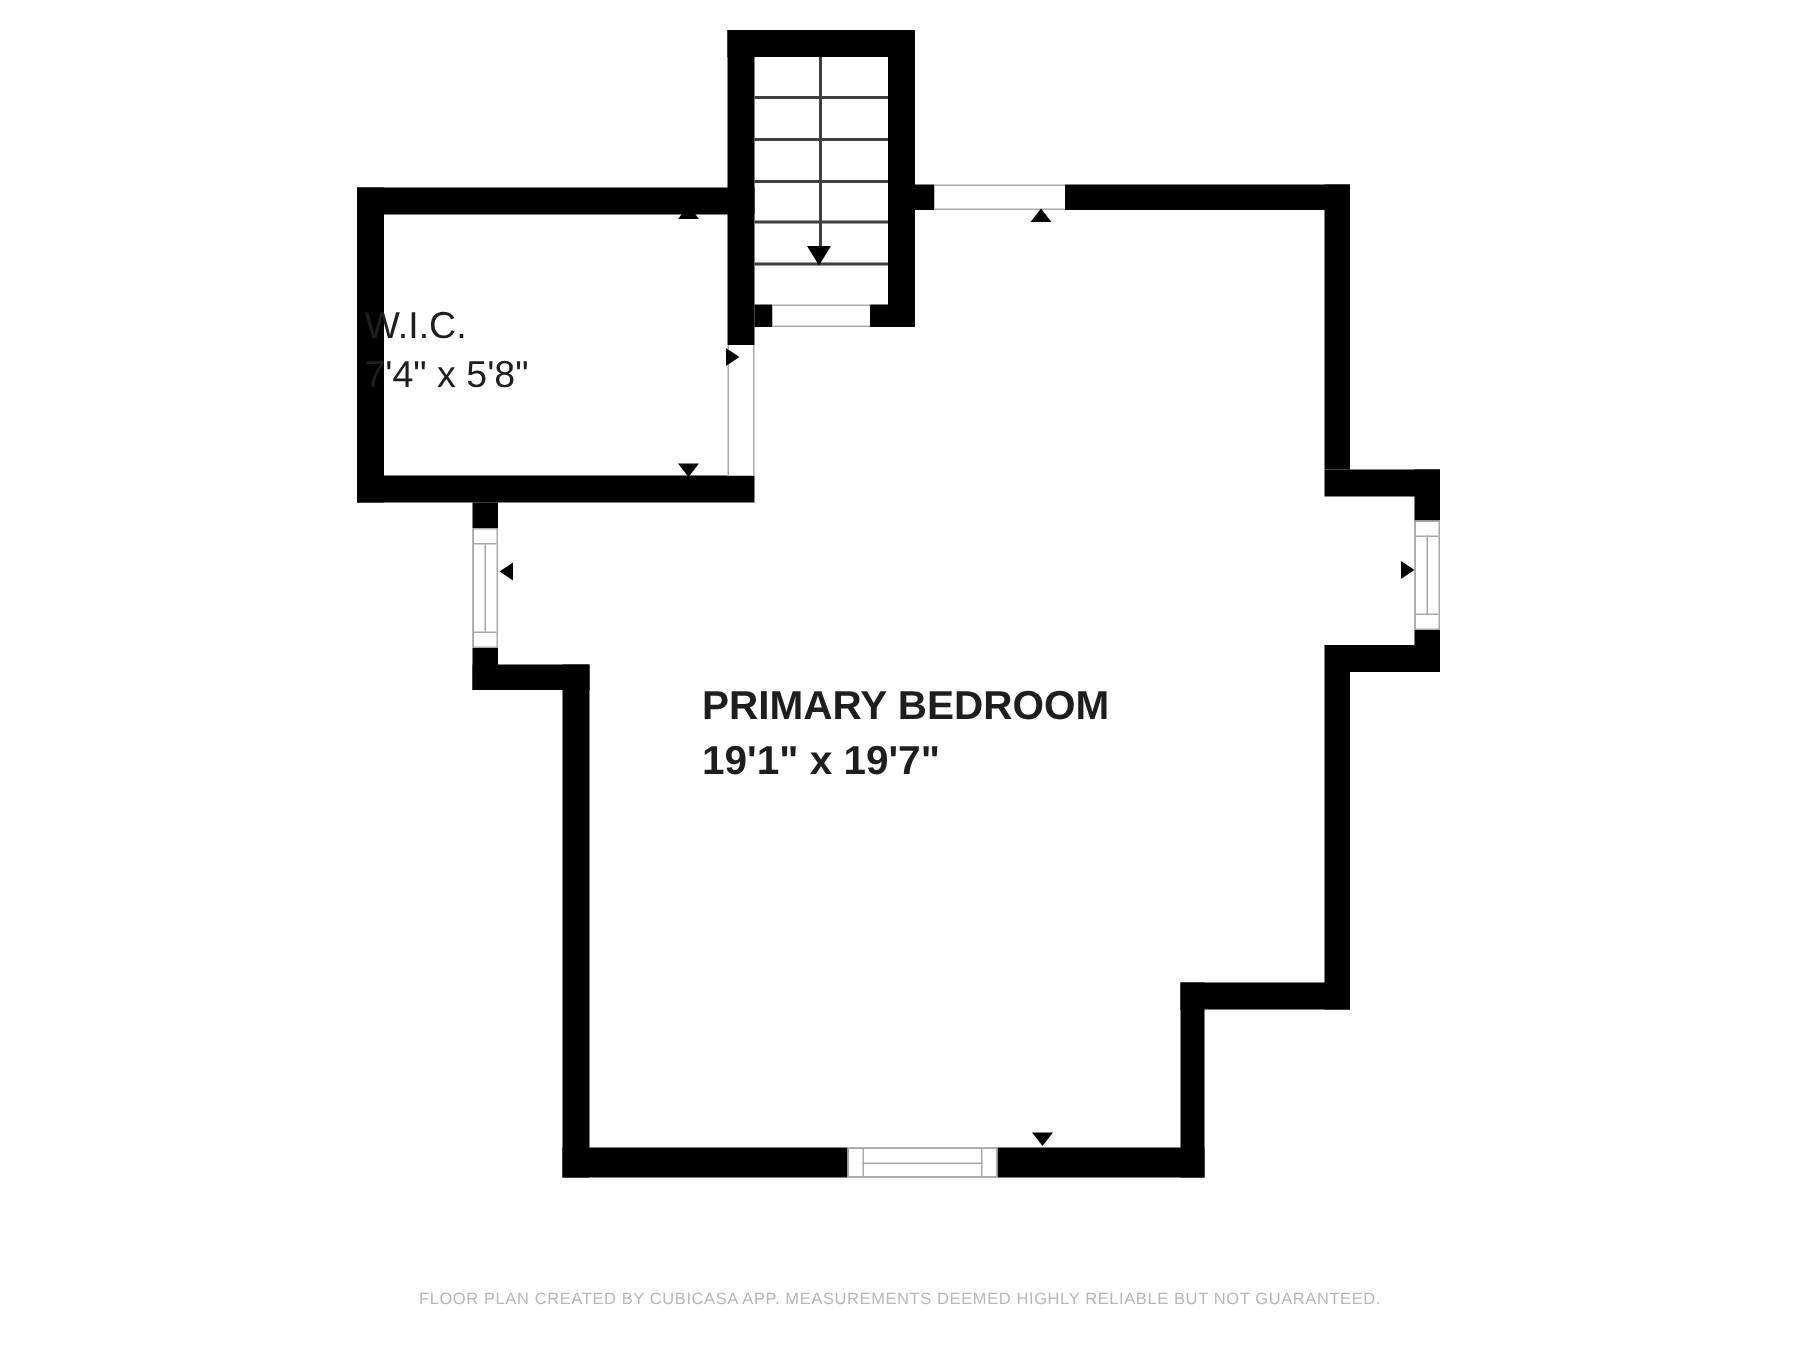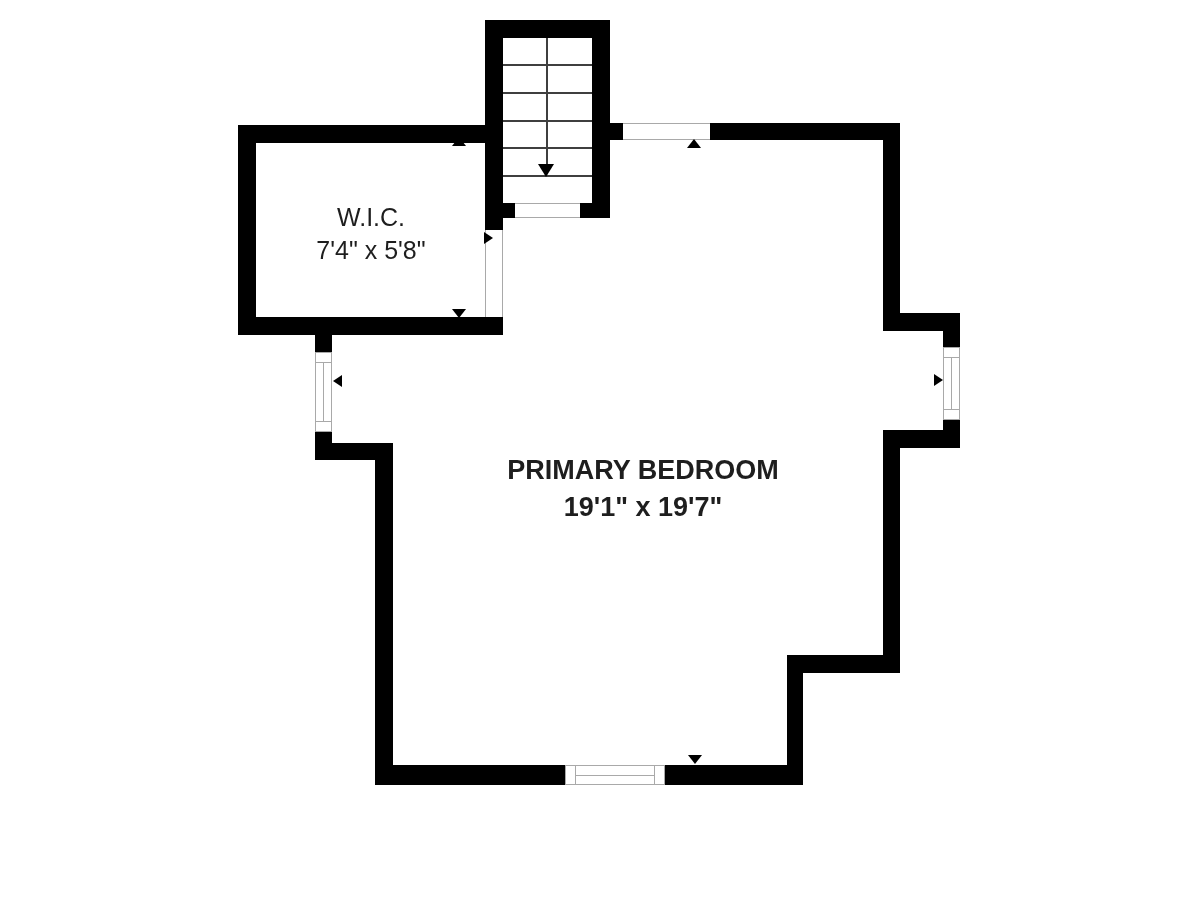--- a/index.html
+++ b/index.html
@@ -25,21 +25,21 @@
   .stair-arrowhead { position: absolute; width: 0; height: 0;
     border-left: 8px solid transparent; border-right: 8px solid transparent;
     border-top: 13px solid var(--wall, #000); }
   
   .arr { position: absolute; width: 0; height: 0; }
   .arr-left  { border-top: 6px solid transparent; border-bottom: 6px solid transparent; border-right: 9px solid var(--wall, #000); }
   .arr-right { border-top: 6px solid transparent; border-bottom: 6px solid transparent; border-left: 9px solid var(--wall, #000); }
   .arr-up    { border-left: 7px solid transparent; border-right: 7px solid transparent; border-bottom: 9px solid var(--wall, #000); }
   .arr-down  { border-left: 7px solid transparent; border-right: 7px solid transparent; border-top: 9px solid var(--wall, #000); }
   
-  .room-label-block { position: absolute; text-align: center; color: var(--label, #1e1e1e); }
+  .room-label-block { position: absolute; text-align: left; color: var(--label, #1e1e1e); }
   .room-name { display: block; }
   .room-dims { display: block; }
   .wic-block { left: 243px; top: 201px; width: 256px; font-size: 25px; line-height: 33px; }
   .bedroom-block { left: 468px; top: 452px; width: 350px; font-size: 27px; line-height: 37px; font-weight: bold; }
   .footer-note {
     position: absolute; left: 0; top: 860px; width: 1200px;
     text-align: center; font-size: 11px; letter-spacing: 0.4px;
     color: var(--footer, #b8b8b8);
   }
 </style>
@@ -118,14 +118,15 @@
 
   <div class="room-label-block wic-block">
     <span class="room-name">W.I.C.</span>
     <span class="room-dims">7'4" x 5'8"</span>
   </div>
   <div class="room-label-block bedroom-block">
     <span class="room-name">PRIMARY BEDROOM</span>
     <span class="room-dims">19'1" x 19'7"</span>
   </div>
 
+  <div class="footer-note">FLOOR PLAN CREATED BY CUBICASA APP. MEASUREMENTS DEEMED HIGHLY RELIABLE BUT NOT GUARANTEED.</div>
 
 </div>
 
 </body></html>

